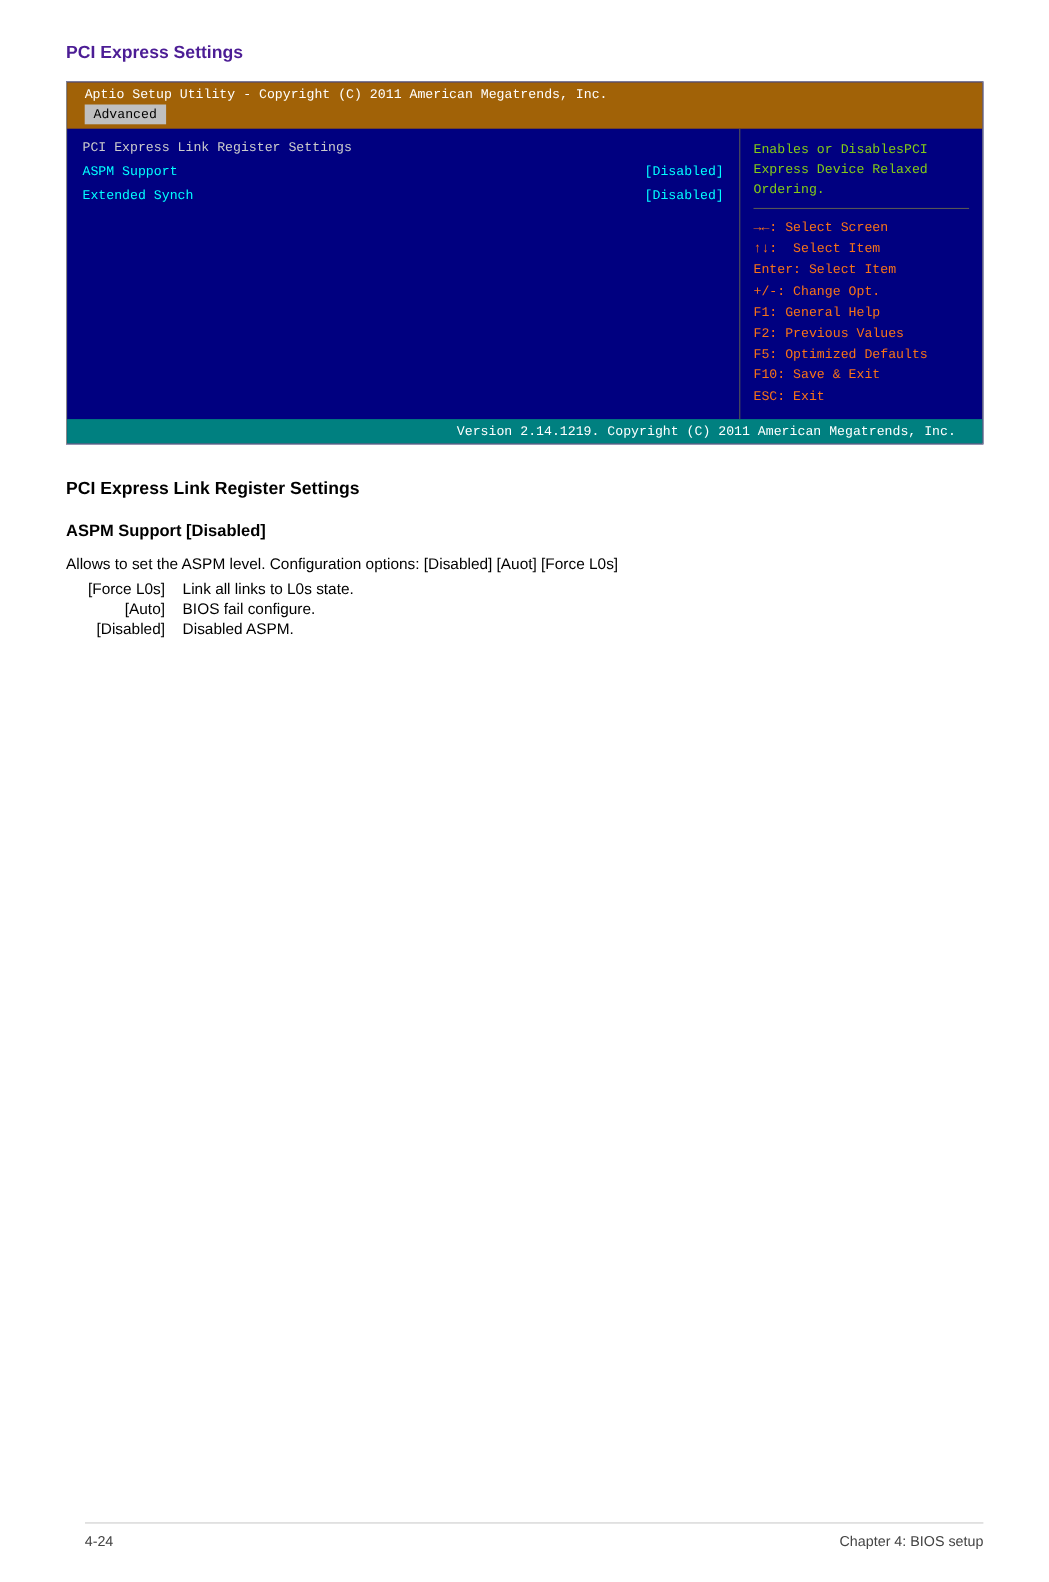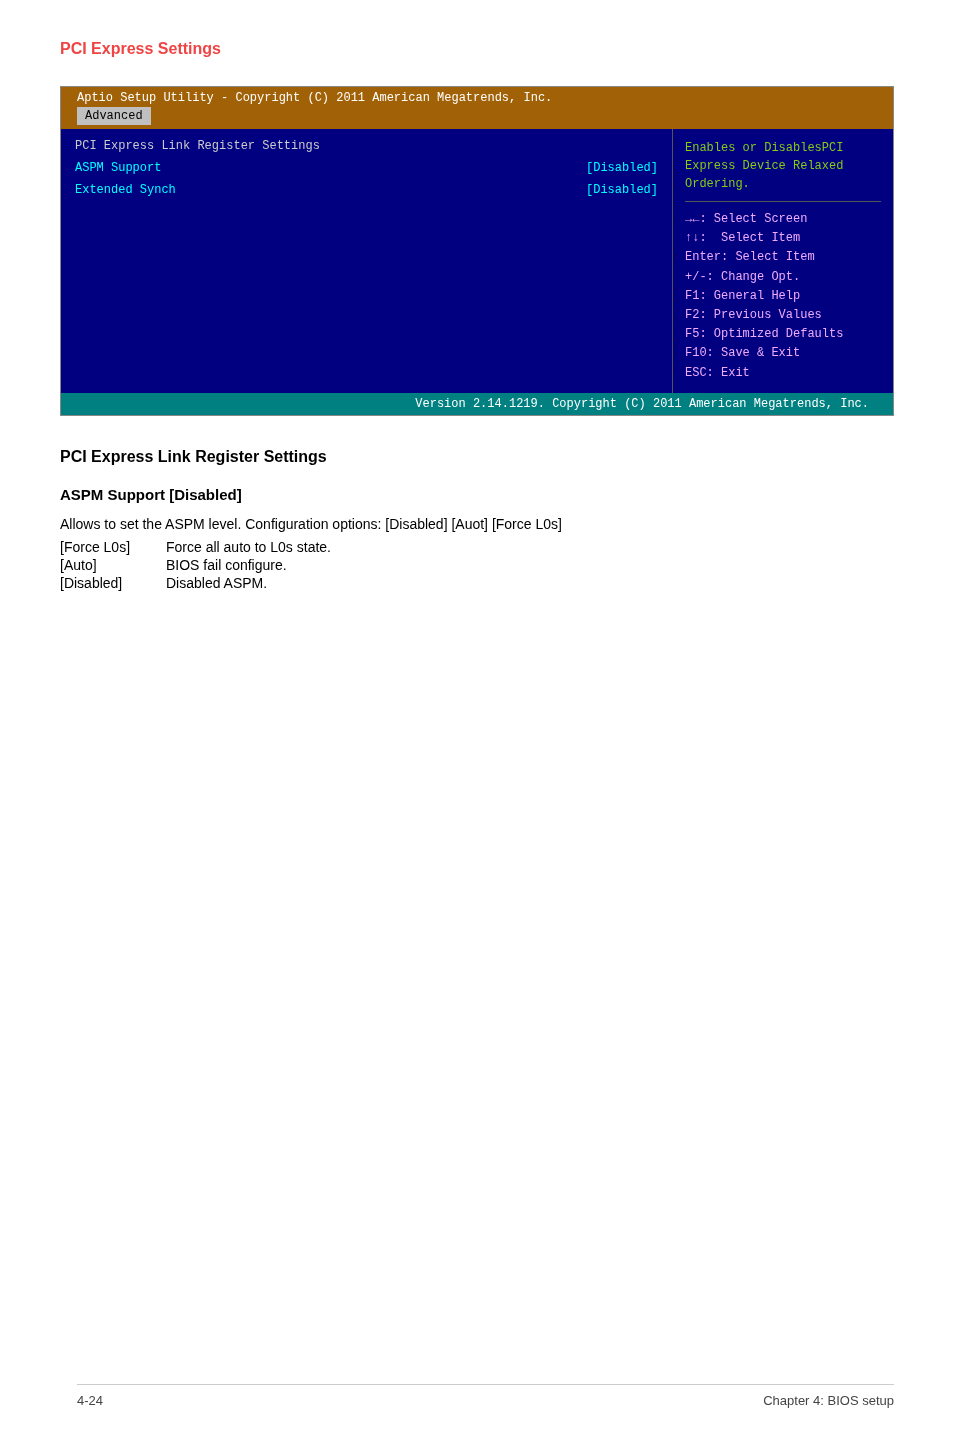--- a/index.html
+++ b/index.html
@@ -9,22 +9,22 @@
       background: #fff;
       color: #000;
       width: 954px;
       min-height: 1438px;
       padding: 40px 60px;
     }
 
     .page-section-title {
       font-size: 16px;
       font-weight: bold;
-      margin-bottom: 28px;
-      color: #ef4444;
+      margin-bottom: 16px;
+      color: #4c1d95;
     }
 
     .bios-container {
       border: 1px solid #888;
       font-family: 'Courier New', Courier, monospace;
       font-size: 12px;
       background: #000080;
       color: #ccc;
       margin-bottom: 32px;
     }
@@ -93,21 +93,21 @@
       line-height: 1.4;
     }
 
     .bios-help-text {
       color: #84cc16;
       font-size: 12px;
       line-height: 1.5;
     }
 
     .bios-keys {
-      color: #f0abfc;
+      color: #f97316;
       font-size: 12px;
       line-height: 1.6;
       border-top: 1px solid #555;
       padding-top: 8px;
       margin-top: 8px;
     }
 
     .bios-footer {
       background: #008080;
       color: #fff;
@@ -138,20 +138,21 @@
     }
 
     .option-list {
       margin-top: 4px;
     }
 
     .option-row {
       display: flex;
       gap: 16px;
       margin-bottom: 2px;
+      text-align: right;
     }
 
     .option-key {
       min-width: 90px;
       font-size: 14px;
     }
 
     .option-desc {
       font-size: 14px;
     }
@@ -221,21 +222,21 @@
 
 <h3 class="section-heading">PCI Express Link Register Settings</h3>
 
 <h4 class="subsection-heading">ASPM Support [Disabled]</h4>
 
 <p class="body-text">Allows to set the ASPM level. Configuration options: [Disabled] [Auot] [Force L0s]</p>
 
 <div class="option-list">
   <div class="option-row">
     <span class="option-key">[Force L0s]</span>
-    <span class="option-desc">Force all auto to L0s state.</span>
+    <span class="option-desc">Link all links to L0s state.</span>
   </div>
   <div class="option-row">
     <span class="option-key">[Auto]</span>
     <span class="option-desc">BIOS fail configure.</span>
   </div>
   <div class="option-row">
     <span class="option-key">[Disabled]</span>
     <span class="option-desc">Disabled ASPM.</span>
   </div>
 </div>

